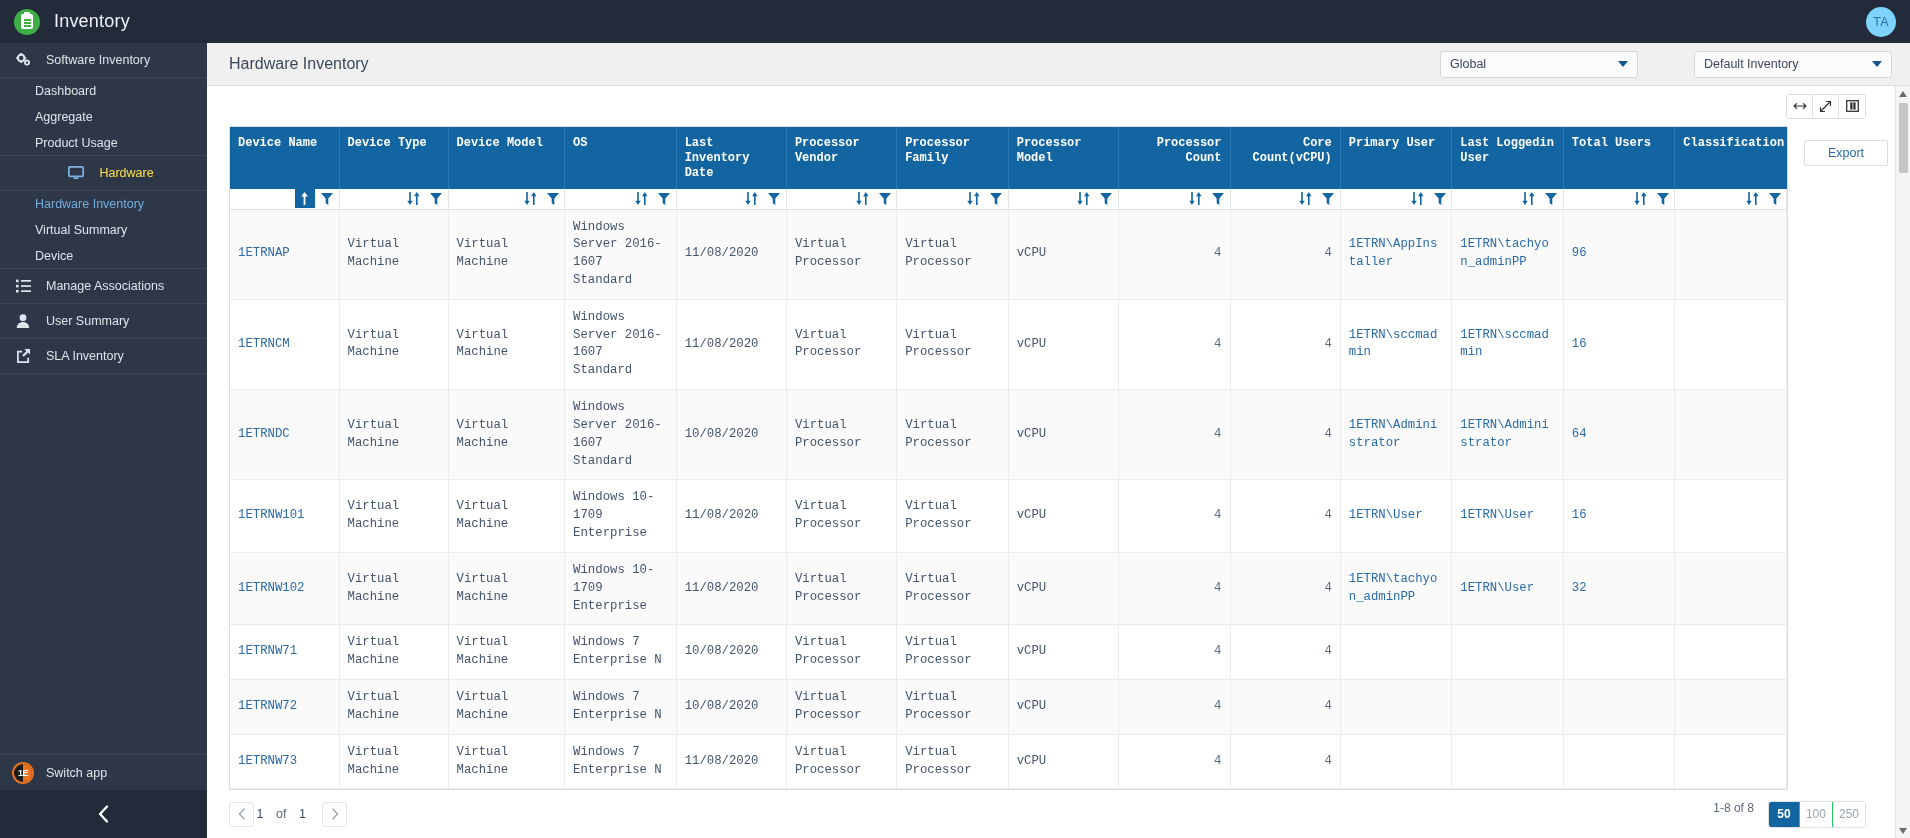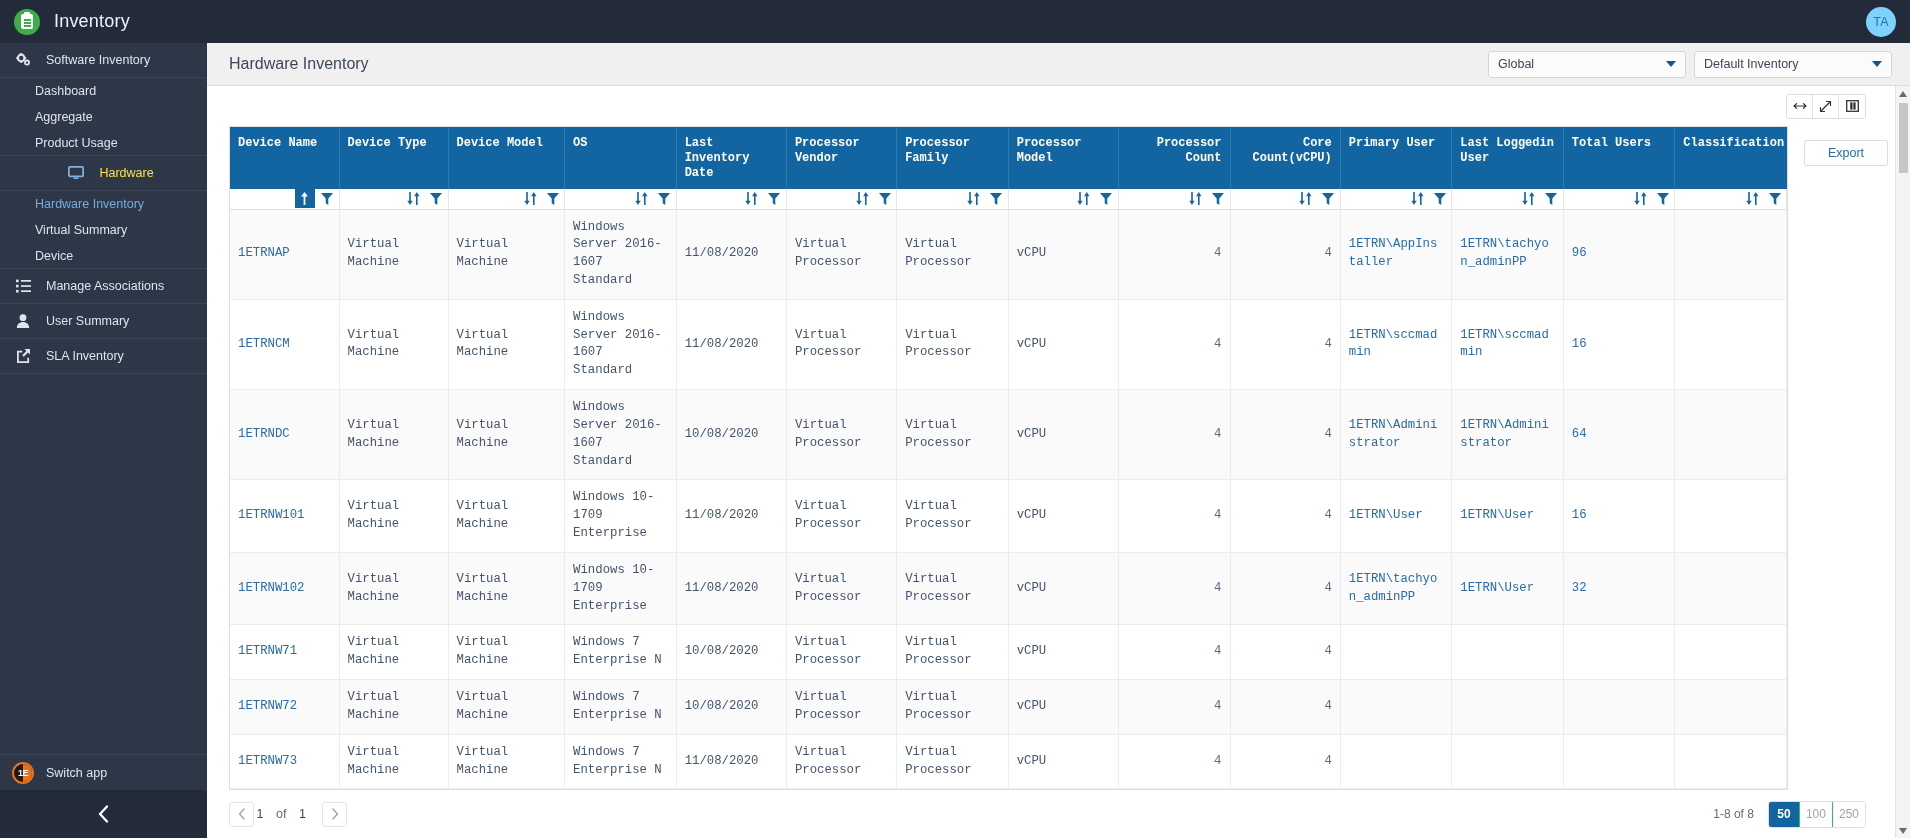--- a/index.html
+++ b/index.html
@@ -89,21 +89,21 @@
 
   .page-head {
     height: 43px; flex: 0 0 43px; background: #f0f0f0; border-bottom: 1px solid #dcdcdc;
     display: flex; align-items: center; padding: 0 18px 0 22px;
   }
   .page-title { font-size: 16px; color: #3c4858; }
   .head-selects { margin-left: auto; display: flex; gap: 8px; }
   .sel {
     width: 198px; height: 27px; background: #fbfbfb; border: 1px solid #d6d6d6;
     border-radius: 3px; display: flex; align-items: center; padding: 0 9px;
-    font-size: 12.5px; color: #3c4858; position: relative;
+    font-size: 12.5px; color: #3c4858; position: relative; margin-left: 48px;
   }
   .sel .caret {
     margin-left: auto;
     width: 0; height: 0; border-left: 5px solid transparent; border-right: 5px solid transparent;
     border-top: 6px solid #12558f;
   }
 
   .content { flex: 1 1 auto; display: flex; flex-direction: column; min-height: 0; padding-left: 22px; }
 
   .toolrow { height: 40px; flex: 0 0 40px; display: flex; align-items: center; justify-content: flex-end; padding-right: 44px; }
@@ -159,21 +159,21 @@
   .footer {
     height: 48px; flex: 0 0 48px; display: flex; align-items: center;
     padding-left: 22px; padding-right: 22px; background: #ffffff;
   }
   .pg-btn {
     width: 25px; height: 25px; border: 1px solid #e4e4e4; border-radius: 3px;
     display: flex; align-items: center; justify-content: center; background: #ffffff;
   }
   .pg-text { font-size: 12.5px; color: #5a6b7d; margin: 0 10px; }
   .pg-num { font-size: 12.5px; color: #3c4858; min-width: 12px; text-align: center; }
-  .footer-right { margin-left: auto; display: flex; align-items: center; gap: 14px; padding-right: 22px; }
+  .footer-right { margin-left: auto; display: flex; align-items: flex-start; gap: 14px; padding-right: 22px; }
   .range-text { font-size: 12px; color: #5a6b7d; }
   .size-group { display: flex; border: 1px solid #e0e0e0; border-radius: 3px; overflow: hidden; }
   .size-btn {
     min-width: 31px; height: 25px; display: flex; align-items: center; justify-content: center;
     font-size: 12px; color: #9aa5b1; background: #ffffff; border-right: 1px solid #22c55e; padding: 0 6px;
   }
   .size-btn:last-child { border-right: none; }
   .size-btn.active { background: #1265a0; color: #ffffff; font-weight: bold; }
 
   

